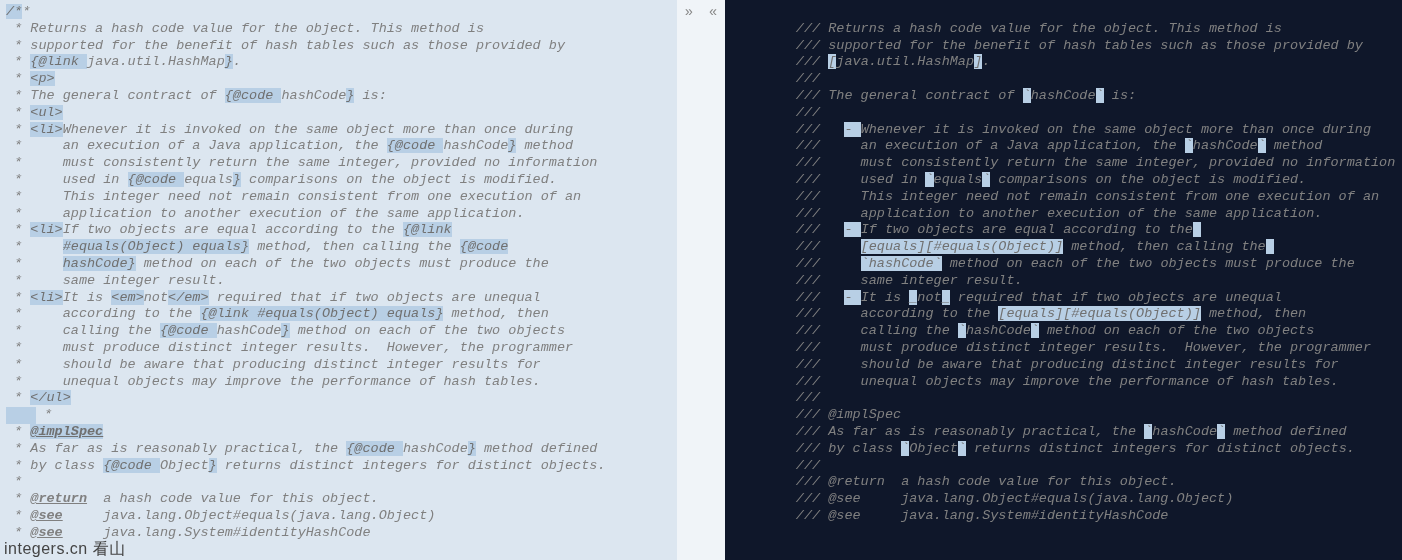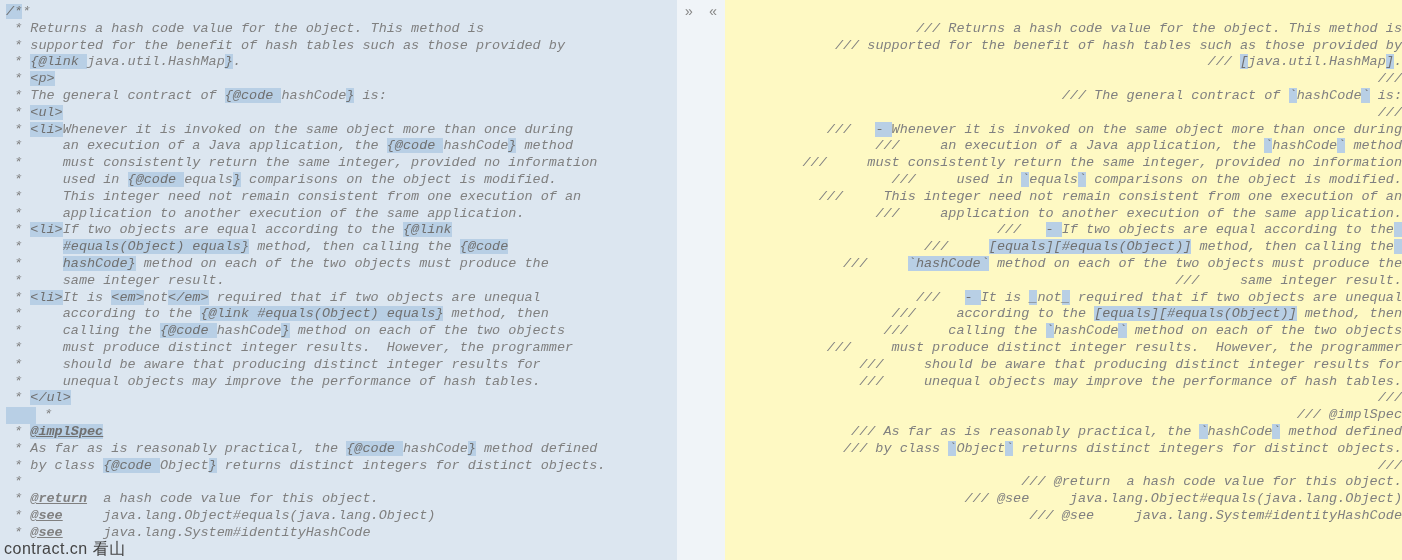--- a/index.html
+++ b/index.html
@@ -11,21 +11,21 @@
     color: #808080;
     background: #f0f4f8;
     width: 1402px;
     height: 560px;
     overflow: hidden;
     position: relative;
   }
   .diff-container { display: flex; width: 100%; height: 100%; }
   .pane { flex: 1; padding: 4px 0 0 0; white-space: pre; overflow: hidden; }
   .pane.left { background: #dce6f0; }
-  .pane.right { background: #fef9c3; text-align: right; }
+  .pane.right { background: #0f172a; }
   .gutter {
     width: 24px;
     display: flex;
     flex-direction: column;
     align-items: center;
     padding-top: 4px;
     color: #888;
     font-style: normal;
   }
   .gutter span { cursor: pointer; font-size: 14px; }
@@ -50,13 +50,13 @@
   <div class="pane left" id="left-pane"><div class="line"><span class="hl">/*</span><span>*</span></div><div class="line"><span> * Returns a hash code value for the object. This method is</span></div><div class="line"><span> * supported for the benefit of hash tables such as those provided by</span></div><div class="line"><span> * </span><span class="hl">{@link </span><span>java.util.HashMap</span><span class="hl">}</span><span>.</span></div><div class="line"><span> * </span><span class="hl">&lt;p&gt;</span></div><div class="line"><span> * The general contract of </span><span class="hl">{@code </span><span>hashCode</span><span class="hl">}</span><span> is:</span></div><div class="line"><span> * </span><span class="hl">&lt;ul&gt;</span></div><div class="line"><span> * </span><span class="hl">&lt;li&gt;</span><span>Whenever it is invoked on the same object more than once during</span></div><div class="line"><span> *     an execution of a Java application, the </span><span class="hl">{@code </span><span>hashCode</span><span class="hl">}</span><span> method</span></div><div class="line"><span> *     must consistently return the same integer, provided no information</span></div><div class="line"><span> *     used in </span><span class="hl">{@code </span><span>equals</span><span class="hl">}</span><span> comparisons on the object is modified.</span></div><div class="line"><span> *     This integer need not remain consistent from one execution of an</span></div><div class="line"><span> *     application to another execution of the same application.</span></div><div class="line"><span> * </span><span class="hl">&lt;li&gt;</span><span>If two objects are equal according to the </span><span class="hl">{@link</span></div><div class="line"><span> *     </span><span class="hl">#equals(Object) equals}</span><span> method, then calling the </span><span class="hl">{@code</span></div><div class="line"><span> *     </span><span class="hl">hashCode}</span><span> method on each of the two objects must produce the</span></div><div class="line"><span> *     same integer result.</span></div><div class="line"><span> * </span><span class="hl">&lt;li&gt;</span><span>It is </span><span class="hl">&lt;em&gt;</span><span>not</span><span class="hl">&lt;/em&gt;</span><span> required that if two objects are unequal</span></div><div class="line"><span> *     according to the </span><span class="hl">{@link #equals(Object) equals}</span><span> method, then</span></div><div class="line"><span> *     calling the </span><span class="hl">{@code </span><span>hashCode</span><span class="hl">}</span><span> method on each of the two objects</span></div><div class="line"><span> *     must produce distinct integer results.  However, the programmer</span></div><div class="line"><span> *     should be aware that producing distinct integer results for</span></div><div class="line"><span> *     unequal objects may improve the performance of hash tables.</span></div><div class="line"><span> * </span><span class="hl">&lt;/ul&gt;</span></div><div class="line"><span class="pad-hl" style="width: 30px;">&nbsp;</span><span> *</span></div><div class="line"><span> * </span><span class="hl u">@implSpec</span></div><div class="line"><span> * As far as is reasonably practical, the </span><span class="hl">{@code </span><span>hashCode</span><span class="hl">}</span><span> method defined</span></div><div class="line"><span> * by class </span><span class="hl">{@code </span><span>Object</span><span class="hl">}</span><span> returns distinct integers for distinct objects.</span></div><div class="line"><span> *</span></div><div class="line"><span> * </span><span class="u">@return</span><span>  a hash code value for this object.</span></div><div class="line"><span> * </span><span class="u">@see</span><span>     java.lang.Object#equals(java.lang.Object)</span></div><div class="line"><span> * </span><span class="u">@see</span><span>     java.lang.System#identityHashCode</span></div></div>
   <div class="gutter">
     <span>»</span>
   </div>
   <div class="gutter">
     <span>«</span>
   </div>
   <div class="pane right" id="right-pane"><div class="line">&nbsp;</div><div class="line"><span>        /// Returns a hash code value for the object. This method is</span></div><div class="line"><span>        /// supported for the benefit of hash tables such as those provided by</span></div><div class="line"><span>        /// </span><span class="hl">[</span><span>java.util.HashMap</span><span class="hl">]</span><span>.</span></div><div class="line"><span>        ///</span></div><div class="line"><span>        /// The general contract of </span><span class="hl">`</span><span>hashCode</span><span class="hl">`</span><span> is:</span></div><div class="line"><span>        ///</span></div><div class="line"><span>        ///   </span><span class="hl">- </span><span>Whenever it is invoked on the same object more than once during</span></div><div class="line"><span>        ///     an execution of a Java application, the </span><span class="hl">`</span><span>hashCode</span><span class="hl">`</span><span> method</span></div><div class="line"><span>        ///     must consistently return the same integer, provided no information</span></div><div class="line"><span>        ///     used in </span><span class="hl">`</span><span>equals</span><span class="hl">`</span><span> comparisons on the object is modified.</span></div><div class="line"><span>        ///     This integer need not remain consistent from one execution of an</span></div><div class="line"><span>        ///     application to another execution of the same application.</span></div><div class="line"><span>        ///   </span><span class="hl">- </span><span>If two objects are equal according to the</span><span class="hl"> </span></div><div class="line"><span>        ///     </span><span class="hl">[equals][#equals(Object)]</span><span> method, then calling the</span><span class="hl"> </span></div><div class="line"><span>        ///     </span><span class="hl">`hashCode`</span><span> method on each of the two objects must produce the</span></div><div class="line"><span>        ///     same integer result.</span></div><div class="line"><span>        ///   </span><span class="hl">- </span><span>It is </span><span class="hl">_</span><span>not</span><span class="hl">_</span><span> required that if two objects are unequal</span></div><div class="line"><span>        ///     according to the </span><span class="hl">[equals][#equals(Object)]</span><span> method, then</span></div><div class="line"><span>        ///     calling the </span><span class="hl">`</span><span>hashCode</span><span class="hl">`</span><span> method on each of the two objects</span></div><div class="line"><span>        ///     must produce distinct integer results.  However, the programmer</span></div><div class="line"><span>        ///     should be aware that producing distinct integer results for</span></div><div class="line"><span>        ///     unequal objects may improve the performance of hash tables.</span></div><div class="line"><span>        ///</span></div><div class="line"><span>        /// @implSpec</span></div><div class="line"><span>        /// As far as is reasonably practical, the </span><span class="hl">`</span><span>hashCode</span><span class="hl">`</span><span> method defined</span></div><div class="line"><span>        /// by class </span><span class="hl">`</span><span>Object</span><span class="hl">`</span><span> returns distinct integers for distinct objects.</span></div><div class="line"><span>        ///</span></div><div class="line"><span>        /// @return  a hash code value for this object.</span></div><div class="line"><span>        /// @see     java.lang.Object#equals(java.lang.Object)</span></div><div class="line"><span>        /// @see     java.lang.System#identityHashCode</span></div></div>
 </div>
 
-<div class="watermark">contract.cn 看山</div>
+<div class="watermark">integers.cn 看山</div>
 
 </body></html>

